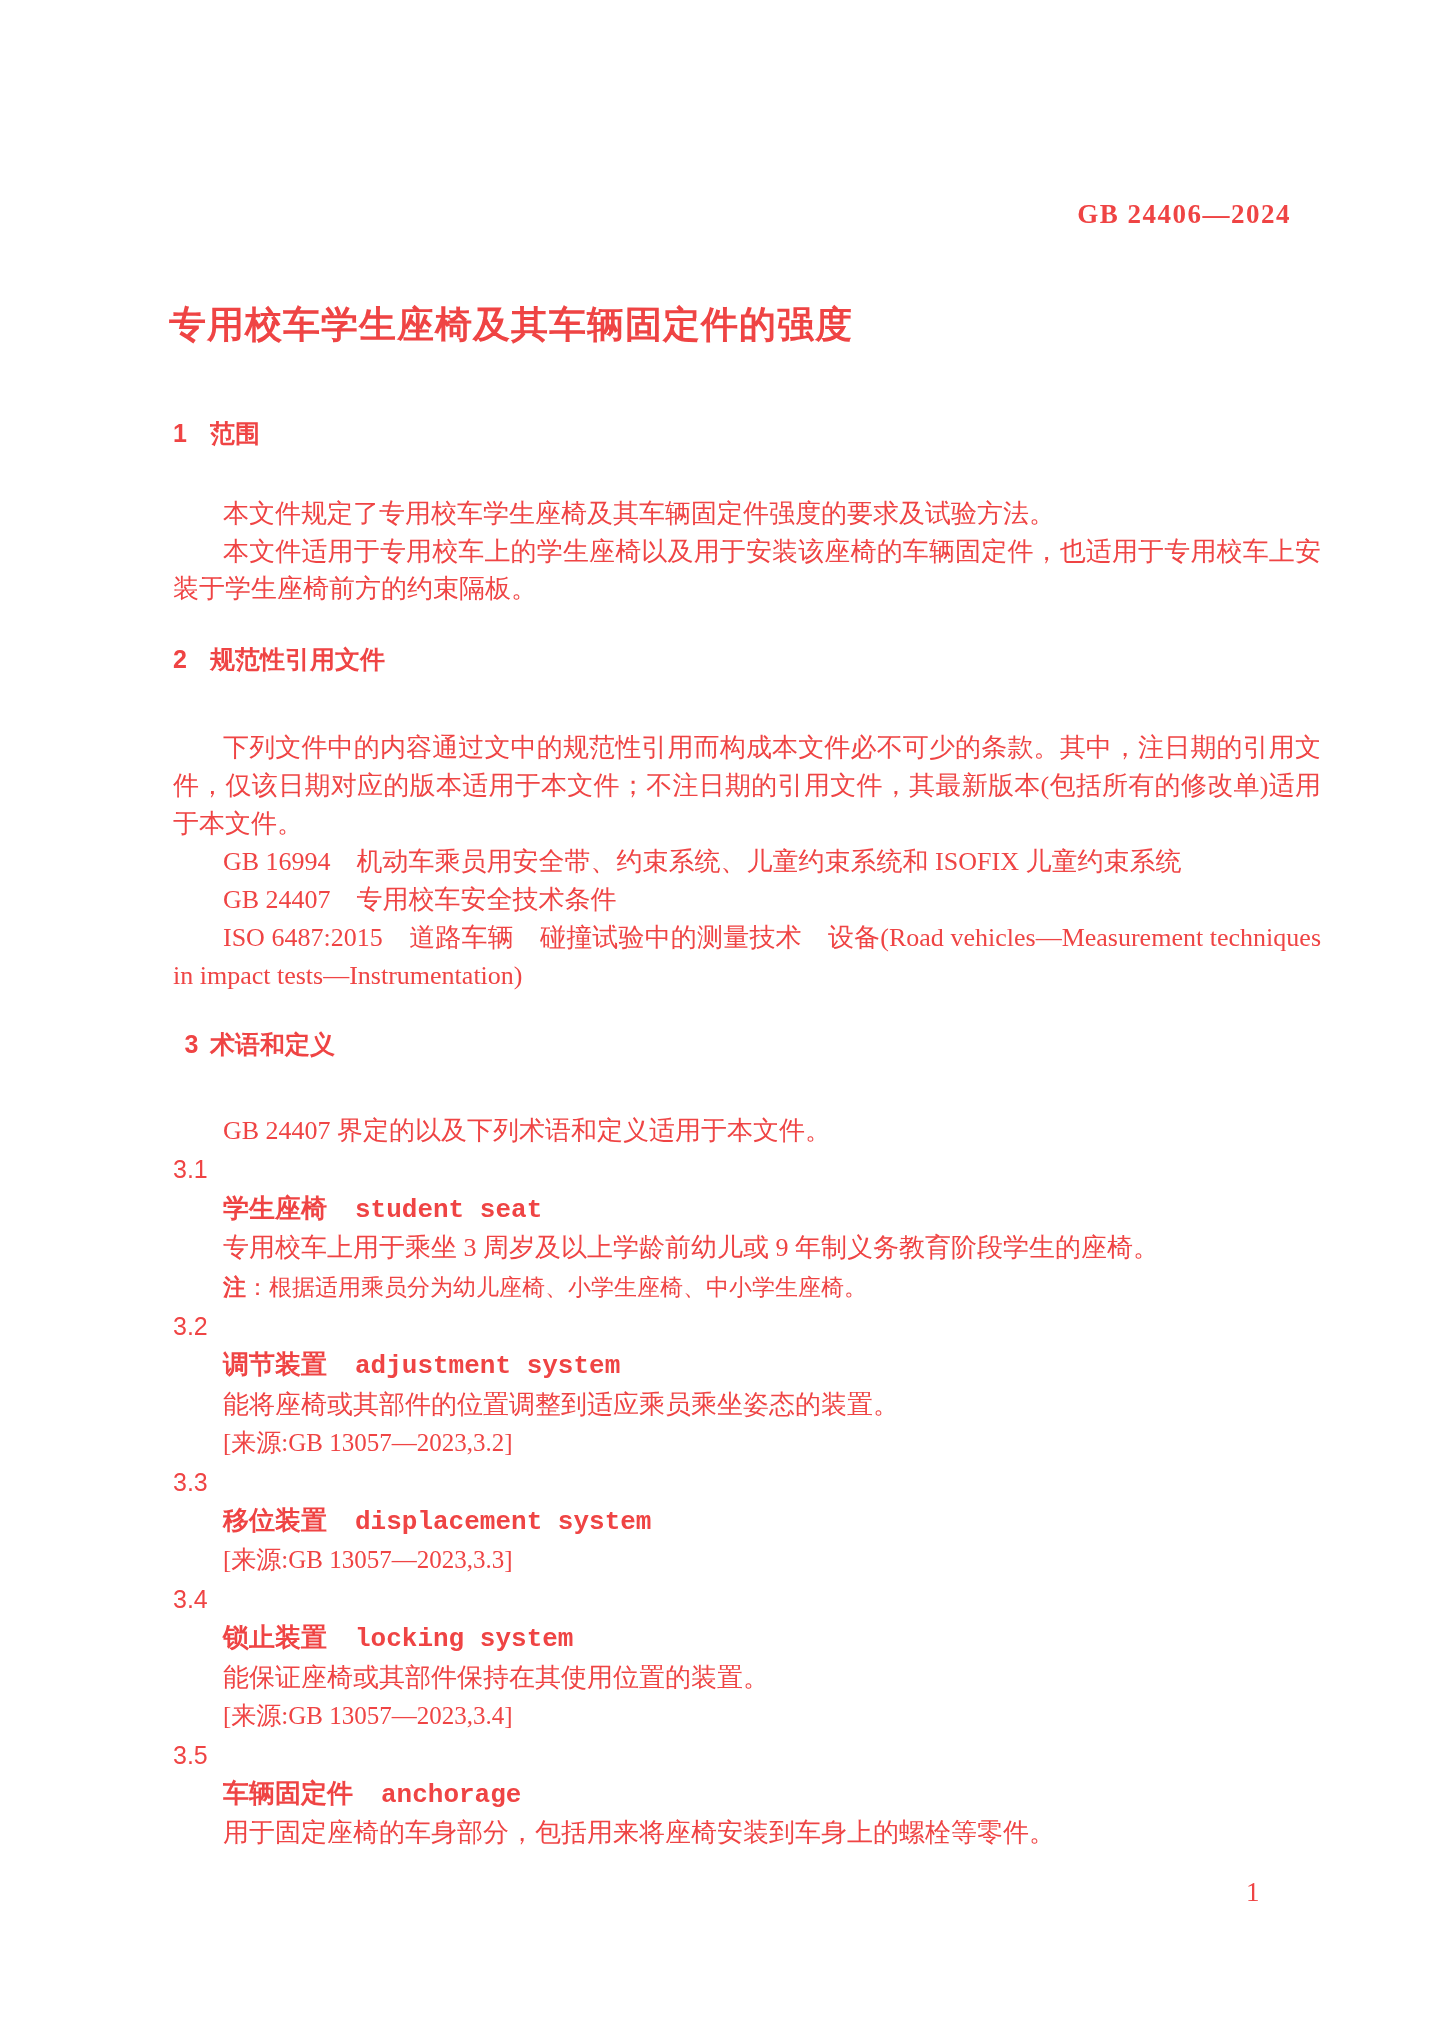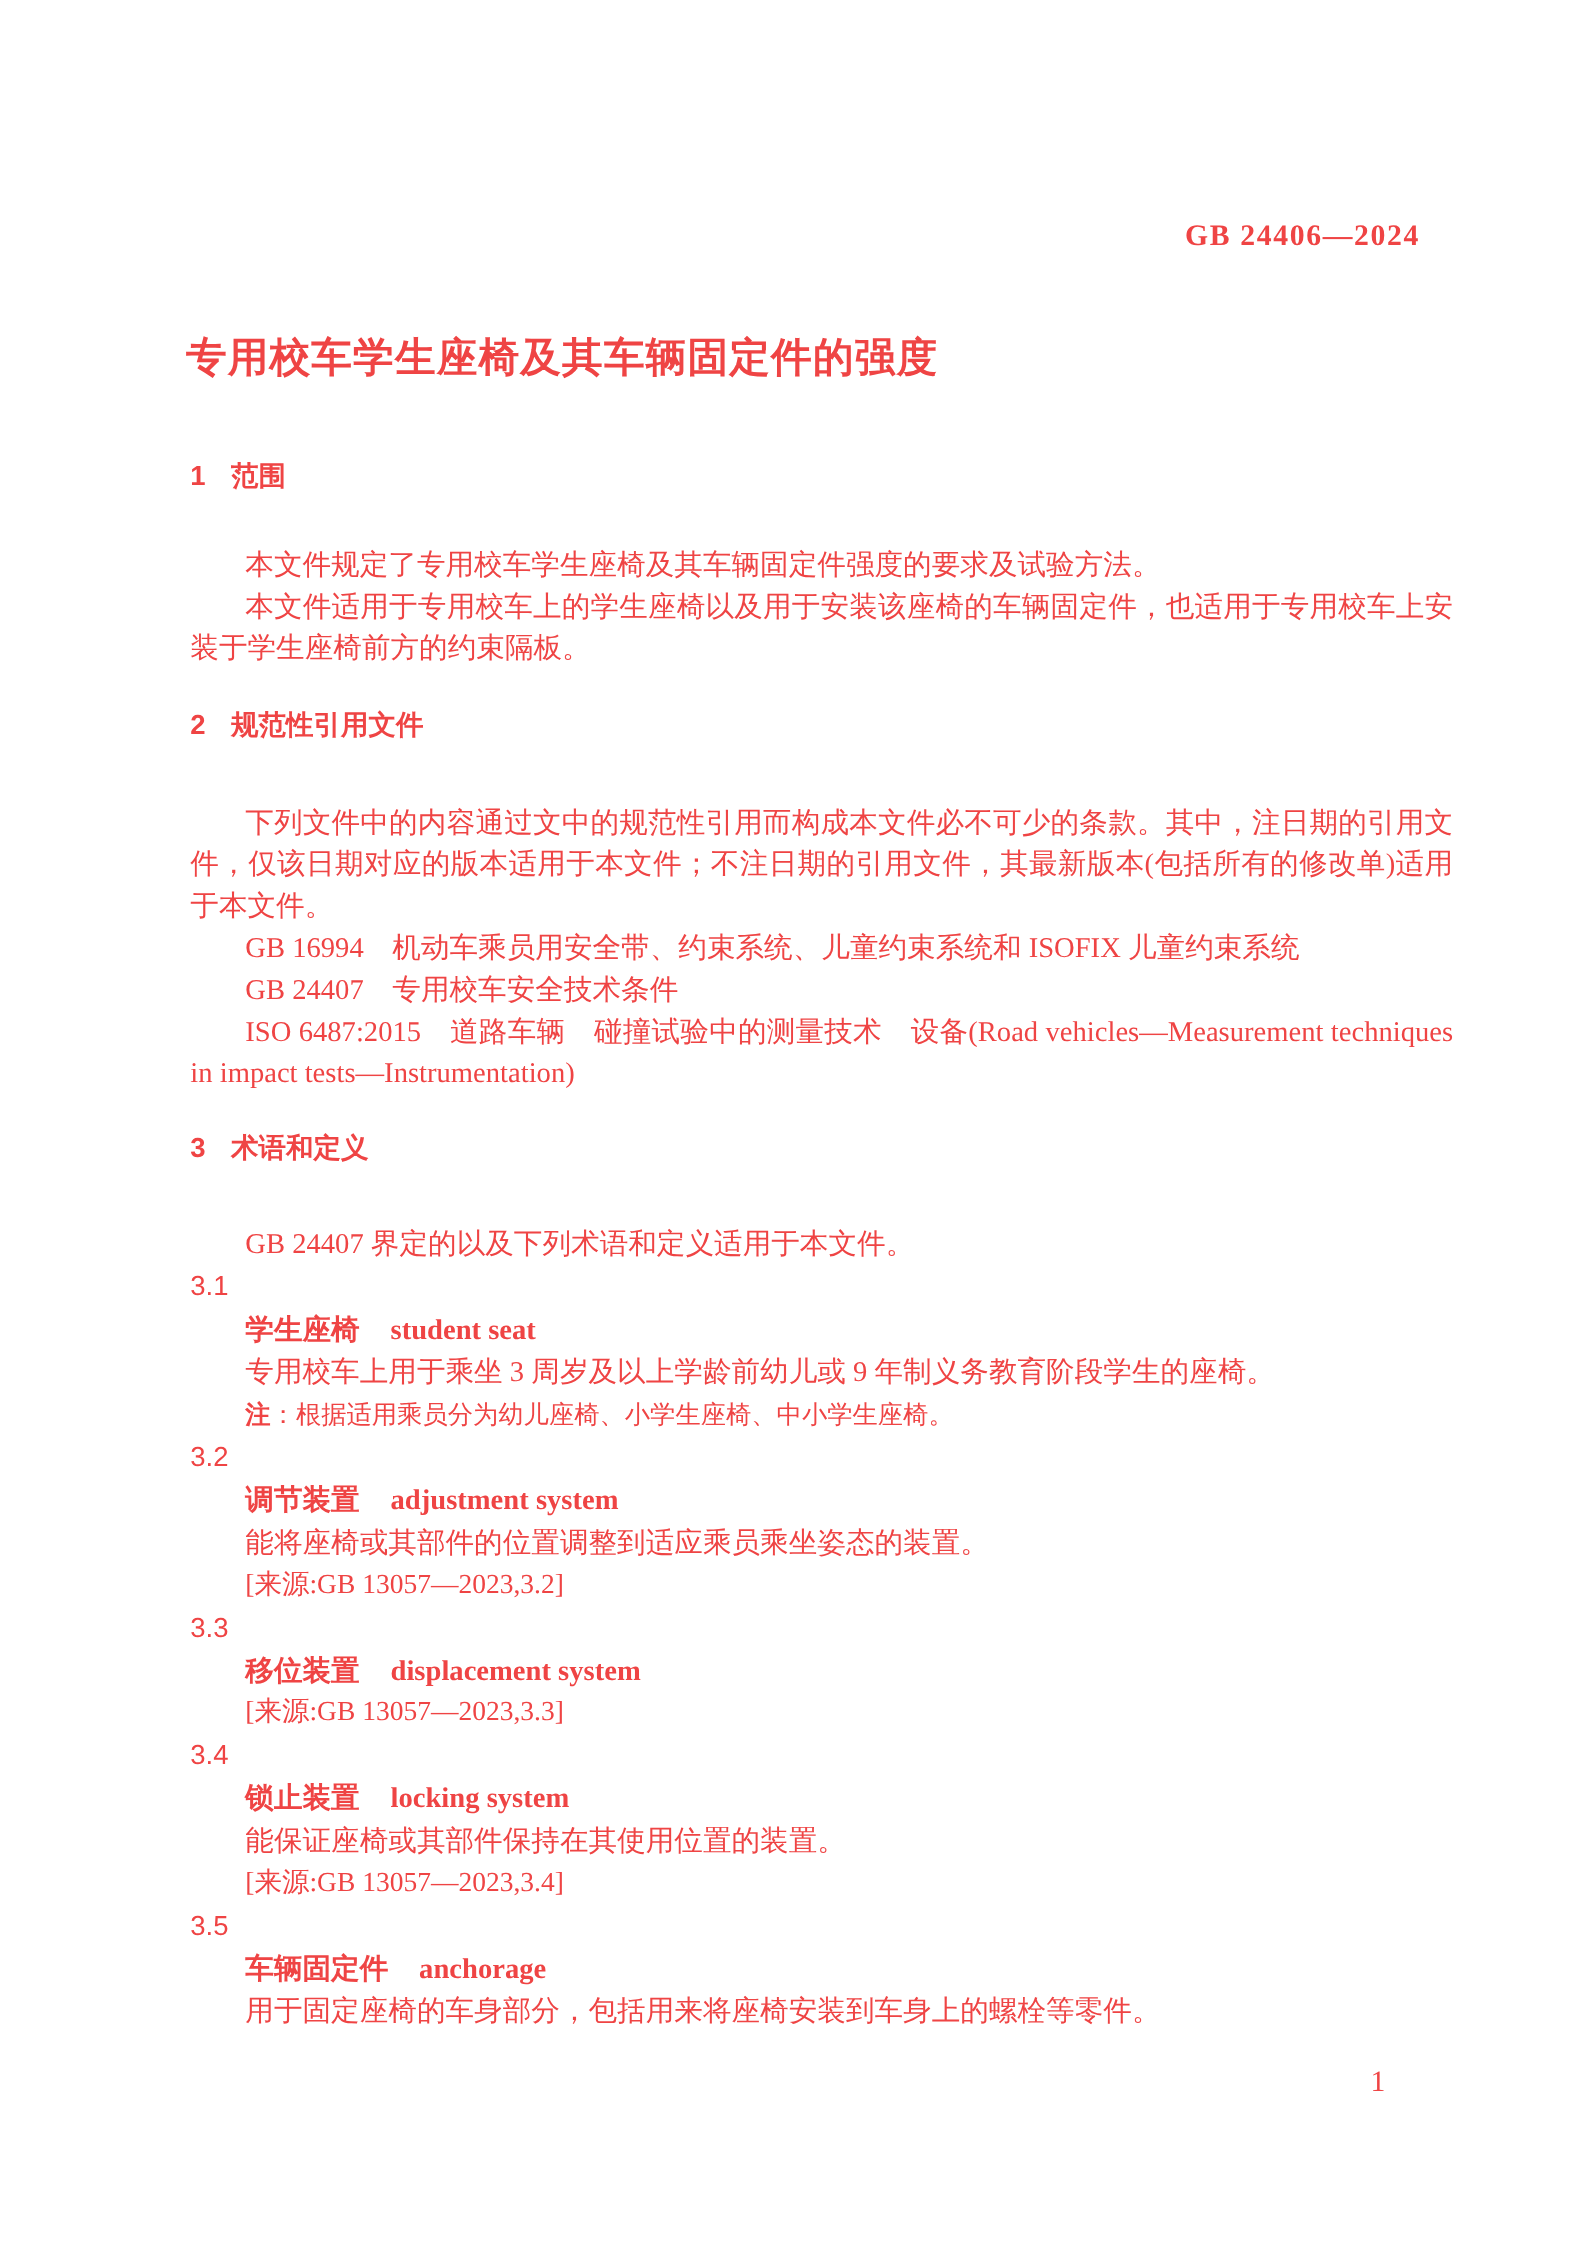--- a/index.html
+++ b/index.html
@@ -53,21 +53,21 @@
   .clause-num {
     font-family:"Liberation Sans", sans-serif;
     font-size:25px; font-weight:400;
   }
   .t-indent { padding-left:50px; }
   .term-zh {
     font-family:"Liberation Sans", sans-serif;
     font-weight:700; font-size:26px;
   }
   .term-en {
-    font-family:Liberation Serif, serif;
+    font-family:Liberation Mono, monospace;
     font-weight:700; font-size:26px;
     margin-left:28px;
   }
   .def { font-size:26px; }
   .note { font-size:23px; }
   .note .note-label {
     font-family:"Liberation Sans", sans-serif;
     font-weight:700;
   }
   .source { font-size:25px; }
@@ -98,21 +98,21 @@
   <div class="abs sec-h" style="top:647px;">
     <span class="num">2</span><span>规范性引用文件</span>
   </div>
   <div class="abs body-block" id="sec2-body">
     <p>下列文件中的内容通过文中的规范性引用而构成本文件必不可少的条款。其中，注日期的引用文件，仅该日期对应的版本适用于本文件；不注日期的引用文件，其最新版本(包括所有的修改单)适用于本文件。</p>
     <p>GB 16994　机动车乘员用安全带、约束系统、儿童约束系统和 ISOFIX 儿童约束系统</p>
     <p>GB 24407　专用校车安全技术条件</p>
     <p>ISO 6487:2015　道路车辆　碰撞试验中的测量技术　设备(Road vehicles—Measurement techniques in impact tests—Instrumentation)</p>
   </div>
 
-  <div class="abs sec-h" style="top:1032px;">
+  <div class="abs sec-h" style="top:1032px;text-align:center;">
     <span class="num">3</span><span>术语和定义</span>
   </div>
 
   <div class="abs body-block" id="sec3-body">
     <p class="line">GB 24407 界定的以及下列术语和定义适用于本文件。</p>
 
     <div class="line clause-num">3.1</div>
     <div class="line t-indent">
       <span class="term-zh">学生座椅</span><span class="term-en">student seat</span>
     </div>

